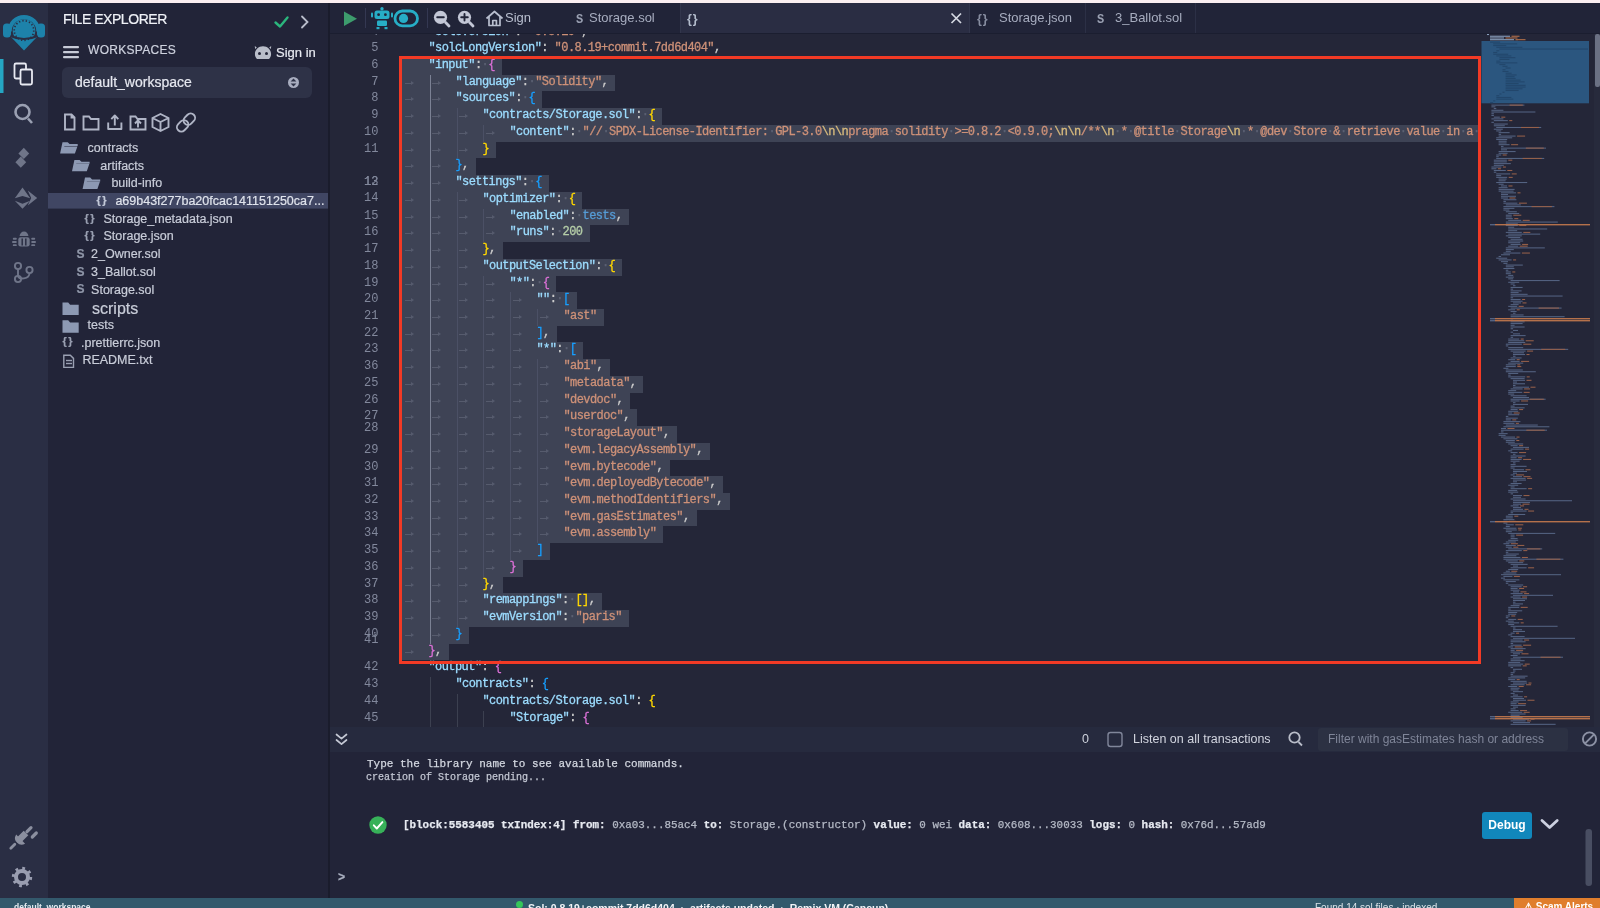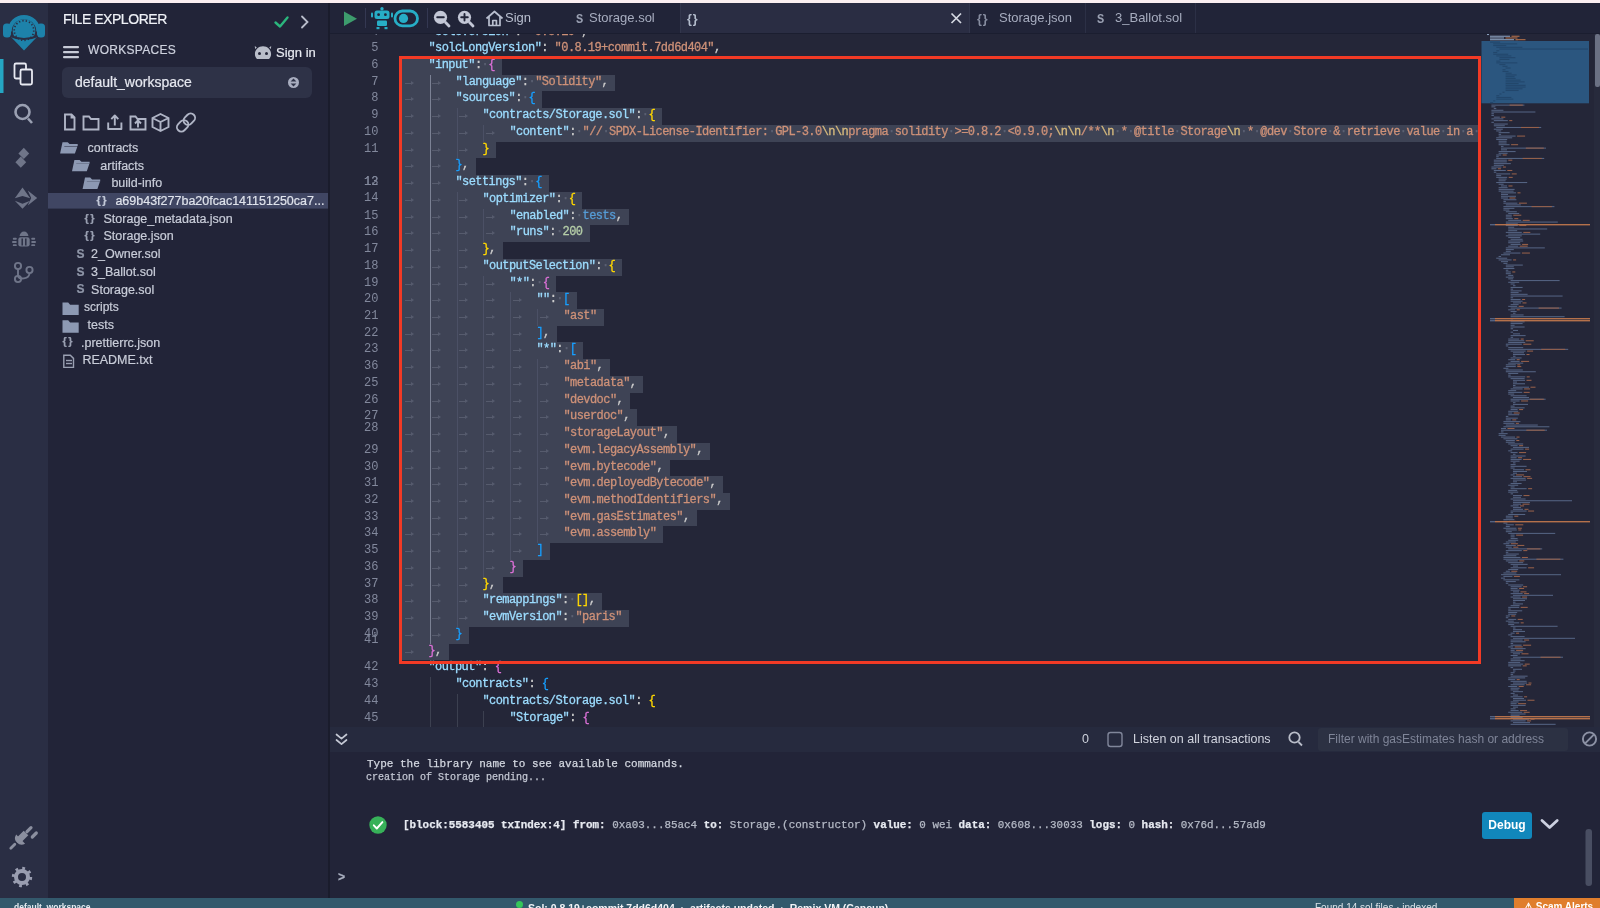--- a/index.html
+++ b/index.html
@@ -170,21 +170,21 @@
 <div class="abs" style="left:36.4px;top:208.5px;font-size:11px;color:#9aa0b2;font-weight:bold;letter-spacing:1.5px">{}</div>
 <div class="abs" style="left:55.5px;top:208.7px;font-size:12.5px;color:#c9cdd9">Storage_metadata.json</div>
 <div class="abs" style="left:36.4px;top:226.2px;font-size:11px;color:#9aa0b2;font-weight:bold;letter-spacing:1.5px">{}</div>
 <div class="abs" style="left:55.5px;top:226.4px;font-size:12.5px;color:#c9cdd9">Storage.json</div>
 <div class="abs" style="left:28.5px;top:243.9px;font-size:12px;color:#8f96a8;font-weight:bold">S</div>
 <div class="abs" style="left:43.1px;top:244.1px;font-size:12.5px;color:#c9cdd9">2_Owner.sol</div>
 <div class="abs" style="left:28.5px;top:261.6px;font-size:12px;color:#8f96a8;font-weight:bold">S</div>
 <div class="abs" style="left:43.1px;top:261.8px;font-size:12.5px;color:#c9cdd9">3_Ballot.sol</div>
 <div class="abs" style="left:28.5px;top:279.3px;font-size:12px;color:#8f96a8;font-weight:bold">S</div>
 <div class="abs" style="left:43.1px;top:279.5px;font-size:12.5px;color:#c9cdd9">Storage.sol</div>
-<div class="abs" style="left:36px;top:297.2px;font-size:12px;color:#c9cdd9">scripts</div>
+<div class="abs" style="left:44px;top:297.2px;font-size:16px;color:#c9cdd9">scripts</div>
 <div class="abs" style="left:39.6px;top:314.9px;font-size:12.5px;color:#c9cdd9">tests</div>
 <div class="abs" style="left:14.5px;top:332.4px;font-size:11px;color:#9aa0b2;font-weight:bold;letter-spacing:1.5px">{}</div>
 <div class="abs" style="left:33px;top:332.6px;font-size:12.5px;color:#c9cdd9">.prettierrc.json</div>
 <div class="abs" style="left:34.4px;top:350.3px;font-size:12.5px;color:#c9cdd9">README.txt</div>
 </div>
 <div id="pdivider"></div>
 <div id="editor">
 <div class="ln" style="top:24.57px"><span class="nos"><i class="t"></i><span style="color:#9cdcfe">"solcVersion"</span><span style="color:#cccccc">: </span><span style="color:#ce9178">"0.8.19"</span><span style="color:#cccccc">,</span></span></div>
 <div class="gn" style="top:24.57px">4</div>
 <div class="ln" style="top:41.30px"><span class="nos"><i class="t"></i><span style="color:#9cdcfe">"solcLongVersion"</span><span style="color:#cccccc">: </span><span style="color:#ce9178">"0.8.19+commit.7dd6d404"</span><span style="color:#cccccc">,</span></span></div>

